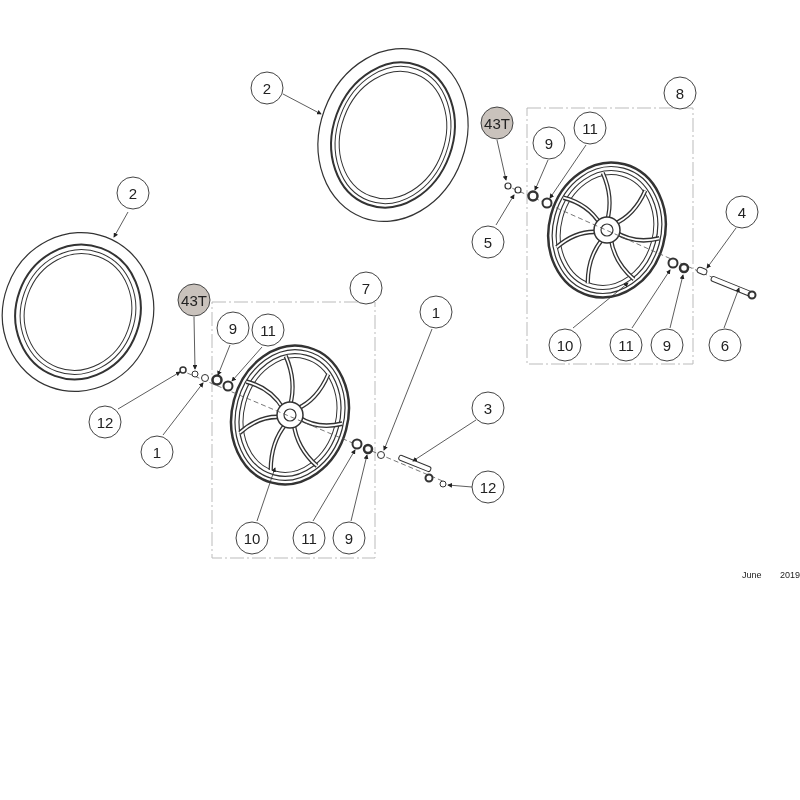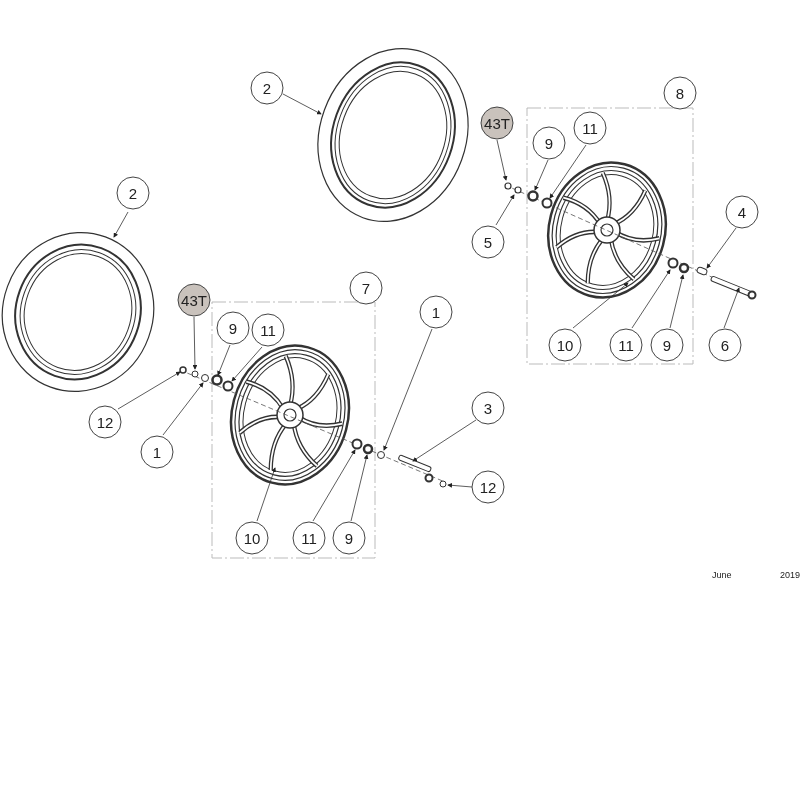--- a/index.html
+++ b/index.html
@@ -223,14 +223,14 @@
         <circle cx="309" cy="538" r="16" fill="#fff" stroke="#444"></circle>
         <text class="callout-text" x="309" y="538">11</text>
       </g>
     <g>
         <circle cx="349" cy="538" r="16" fill="#fff" stroke="#444"></circle>
         <text class="callout-text" x="349" y="538">9</text>
       </g>
   </g>
 </svg>
 
-<div class="date-label" style="left:712px; top:570px;">June</div>
+<div class="date-label" style="left:742px; top:570px;">June</div>
 <div class="date-label" style="left:780px; top:570px;">2019</div>
 
 </body></html>

